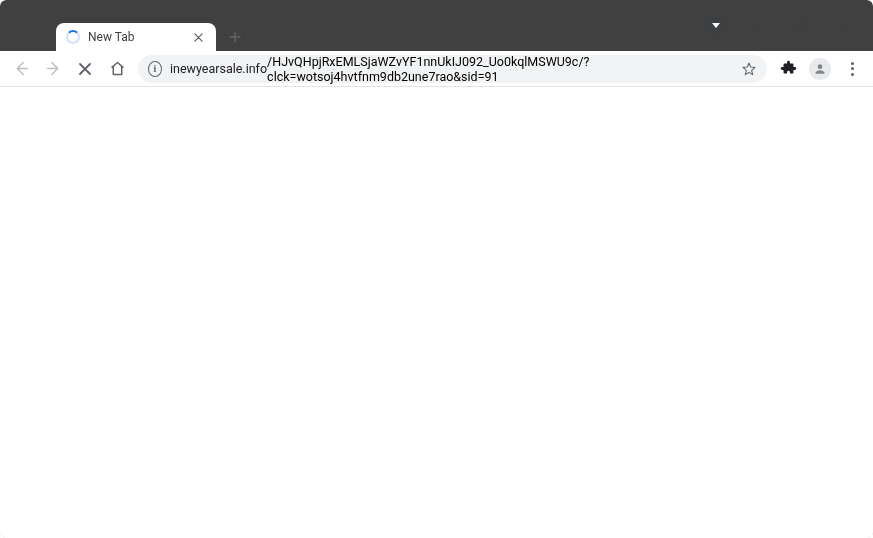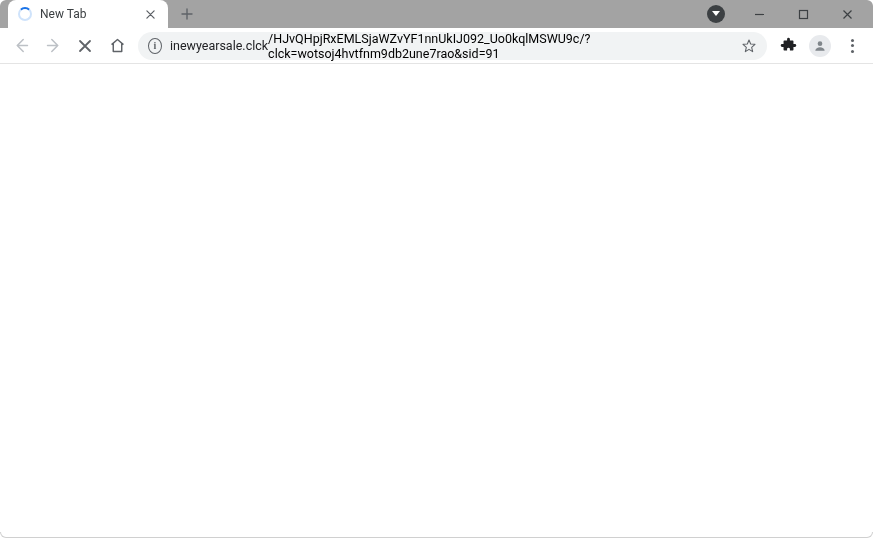--- a/index.html
+++ b/index.html
@@ -1,20 +1,20 @@
 <!DOCTYPE html>
 <html><head>
   <meta charset="utf-8">
   <style>
     * { margin:0; padding:0; box-sizing:border-box; }
     html,body{ width:873px; height:538px; overflow:hidden; font-family:"Segoe UI",Roboto,Arial,sans-serif; }
     body{ background:#fff; border-radius:6px; box-shadow:inset 0 0 0 1px #d0d0d0; }
 
     
-    .title-bar{ height:28px; background:#a3a3a3; display:flex; align-items:flex-end; border-radius:6px 6px 0 0; }
+    .title-bar{ height:51px; background:#404040; display:flex; align-items:flex-end; border-radius:6px 6px 0 0;padding-left:48px; }
     .tab-area{ display:flex; align-items:flex-end; padding-left:8px; flex:1; height:100%; }
     .tab{ position:relative; display:flex; align-items:center; background:#fff; height:28px; margin-top:6px;
           padding:0 10px 0 10px; border-radius:8px 8px 0 0; width:160px; font-size:12px; color:#3c4043; }
     .spinner{ width:14px; height:14px; border:2px solid #cfe3fb; border-top-color:#1a73e8; border-radius:50%;
               margin-right:8px; animation:spin 1s linear infinite; }
     @keyframes spin{ to{ transform:rotate(360deg);} }
     .tab-title{ flex:1; white-space:nowrap; overflow:hidden; text-overflow:ellipsis; }
     .tab-close{ width:16px; height:16px; display:flex; align-items:center; justify-content:center;
                 border-radius:50%; cursor:pointer; color:#5f6368; }
     .new-tab{ width:26px; height:26px; margin:0 0 1px 6px; display:flex; align-items:center; justify-content:center;
@@ -115,21 +115,21 @@
       </svg>
   </div>
   <div class="ticon">
     <svg width="17" height="17" viewBox="0 0 20 20">
         <path d="M3 9 L10 3 L17 9 M5 8 V17 H15 V8" fill="none" stroke="currentColor" stroke-width="1.7" stroke-linejoin="round"></path>
       </svg>
   </div>
 
   <div class="omnibox">
     <div class="info-icon">i</div>
-    <span class="url-host">inewyearsale.clck</span>
+    <span class="url-host">inewyearsale.info</span>
       <span class="url-path">/HJvQHpjRxEMLSjaWZvYF1nnUkIJ092_Uo0kqlMSWU9c/?clck=wotsoj4hvtfnm9db2une7rao&amp;sid=91</span>
     <span class="spacer"></span>
     <span class="star">
       <svg width="16" height="16" viewBox="0 0 24 24">
           <path d="M12 3 L14.5 9 L21 9.5 L16 14 L17.5 20.5 L12 17 L6.5 20.5 L8 14 L3 9.5 L9.5 9 Z" fill="none" stroke="currentColor" stroke-width="1.6" stroke-linejoin="round"></path>
         </svg>
     </span>
   </div>
 
   <div class="ticon puzzle">

